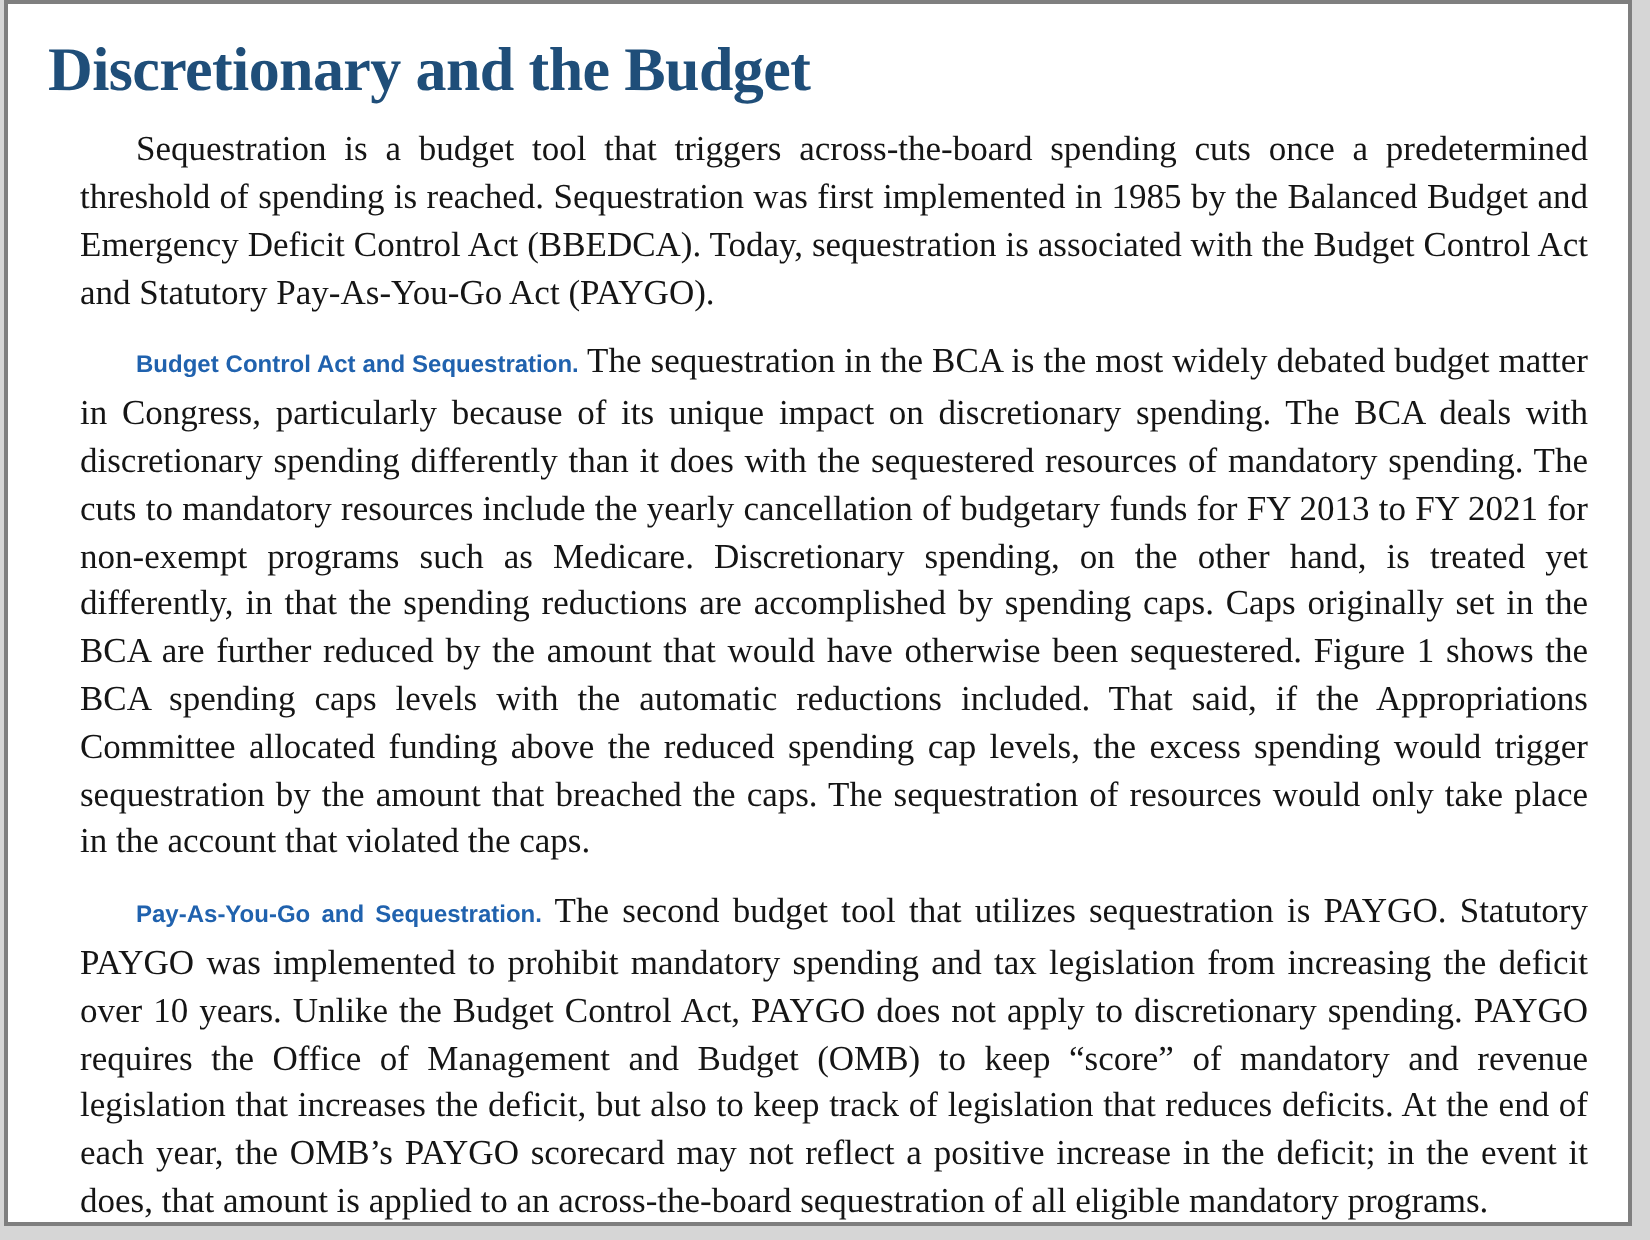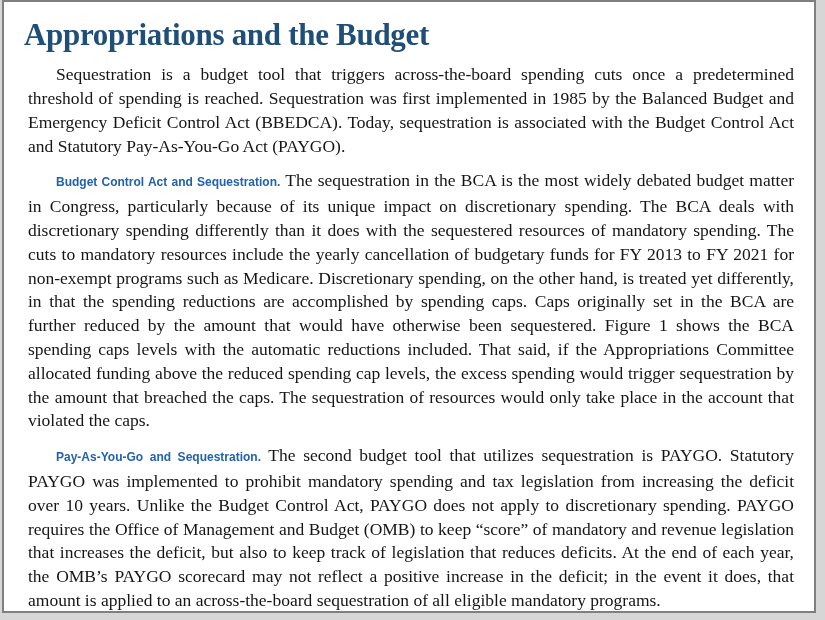--- a/index.html
+++ b/index.html
@@ -38,42 +38,42 @@
   h1.doc-title {
     margin: 2px 0 10px 0;
     font-family: "Liberation Serif", serif;
     font-weight: bold;
     font-size: 31px;
     line-height: 1.2;
     letter-spacing: -0.3px;
     color: var(--title-blue);
   }
   p.para {
-    margin: 0 0 11px 4px;
+    margin: 0 0 11px 16px;
     font-size: 17.5px;
     line-height: 23.8px;
     color: var(--body-text);
     text-align: justify;
     text-indent: 28px;
   }
   .run-head {
     font-family: "Liberation Sans", sans-serif;
     font-weight: bold;
     font-size: 12px;
     color: var(--heading-blue);
   }
   .run-head:empty { display: none; }
 </style>
 </head>
 <body>
 
 <div class="canvas">
   <div class="page">
 
-    <h1 class="doc-title">Appropriations and the Budget</h1>
+    <h1 class="doc-title">Discretionary and the Budget</h1>
 
     <p class="para"><span>Sequestration is a budget tool that triggers across-the-board spending cuts once a predetermined threshold of spending is reached. Sequestration was first implemented in 1985 by the Balanced Budget and Emergency Deficit Control Act (BBEDCA). Today, sequestration is associated with the Budget Control Act and Statutory Pay-As-You-Go Act (PAYGO).</span></p>
 
     <p class="para"><span class="run-head">Budget Control Act and Sequestration.</span><span> The sequestration in the BCA is the most widely debated budget matter in Congress, particularly because of its unique impact on discretionary spending. The BCA deals with discretionary spending differently than it does with the sequestered resources of mandatory spending. The cuts to mandatory resources include the yearly cancellation of budgetary funds for FY 2013 to FY 2021 for non-exempt programs such as Medicare. Discretionary spending, on the other hand, is treated yet differently, in that the spending reductions are accomplished by spending caps. Caps originally set in the BCA are further reduced by the amount that would have otherwise been sequestered. Figure 1 shows the BCA spending caps levels with the automatic reductions included. That said, if the Appropriations Committee allocated funding above the reduced spending cap levels, the excess spending would trigger sequestration by the amount that breached the caps. The sequestration of resources would only take place in the account that violated the caps.</span></p>
 
     <p class="para"><span class="run-head">Pay-As-You-Go and Sequestration.</span><span> The second budget tool that utilizes sequestration is PAYGO. Statutory PAYGO was implemented to prohibit mandatory spending and tax legislation from increasing the deficit over 10 years. Unlike the Budget Control Act, PAYGO does not apply to discretionary spending. PAYGO requires the Office of Management and Budget (OMB) to keep “score” of mandatory and revenue legislation that increases the deficit, but also to keep track of legislation that reduces deficits. At the end of each year, the OMB’s PAYGO scorecard may not reflect a positive increase in the deficit; in the event it does, that amount is applied to an across-the-board sequestration of all eligible mandatory programs.</span></p>
 
   </div>
 </div>
 

